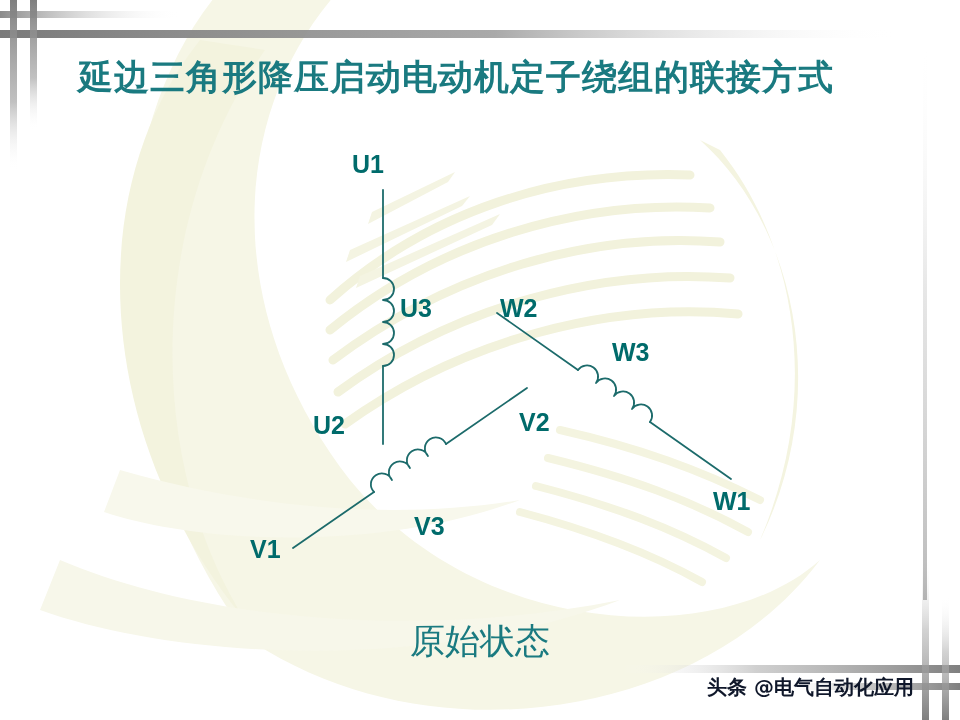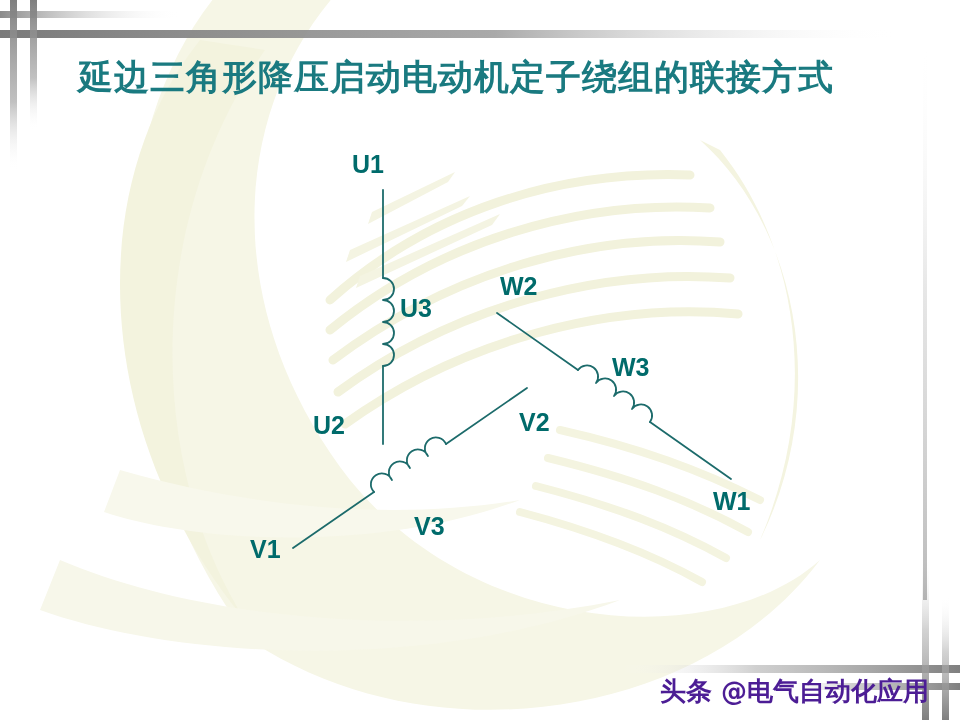--- a/index.html
+++ b/index.html
@@ -77,25 +77,25 @@
     top: 333px;
     font-size: 53px;
     color: #ececec;
     letter-spacing: 6px;
     white-space: nowrap;
     font-family: "DejaVu Sans", "Liberation Sans", sans-serif;
     pointer-events: none;
   }
   .wm-corner {
     position: absolute;
-    left: 660px;
+    left: 707px;
     top: 674px;
-    font-size: 26px;
+    font-size: 20px;
     font-weight: bold;
-    color: #4c1d95;
+    color: #0f172a;
     white-space: nowrap;
     font-family: "DejaVu Sans", "Liberation Sans", sans-serif;
   }
 </style>
 </head>
 <body>
 
 <div id="slide">
 
   <svg class="bg-layer" viewBox="0 0 960 720" width="960" height="720">
@@ -229,23 +229,24 @@
                  A 11 11 0 1 1 650,422"></path>
 
         <path d="M 650,422 L 731,479"></path>
       </g>
     </g>
   </svg>
 
   <div class="node-label" style="left:352px; top:152px;text-align:right;">U1</div>
   <div class="node-label" style="left:400px; top:296px;text-align:center;">U3</div>
   <div class="node-label" style="left:313px; top:413px;">U2</div>
-  <div class="node-label" style="left:500px; top:274px;">W2</div>
-  <div class="node-label" style="left:612px; top:355px;">W3</div>
+  <div class="node-label" style="left:500px; top:296px;">W2</div>
+  <div class="node-label" style="left:612px; top:340px;">W3</div>
   <div class="node-label" style="left:686px; top:489px;margin-left:27px;">W1</div>
   <div class="node-label" style="left:519px; top:410px;text-align:right;">V2</div>
   <div class="node-label" style="left:414px; top:495px;margin-top:19px;">V3</div>
   <div class="node-label" style="left:250px; top:537px;">V1</div>
 
+  <div class="caption">原始状态</div>
 
   <div class="wm-corner">头条 @电气自动化应用</div>
 
 </div>
 
 </body></html>

